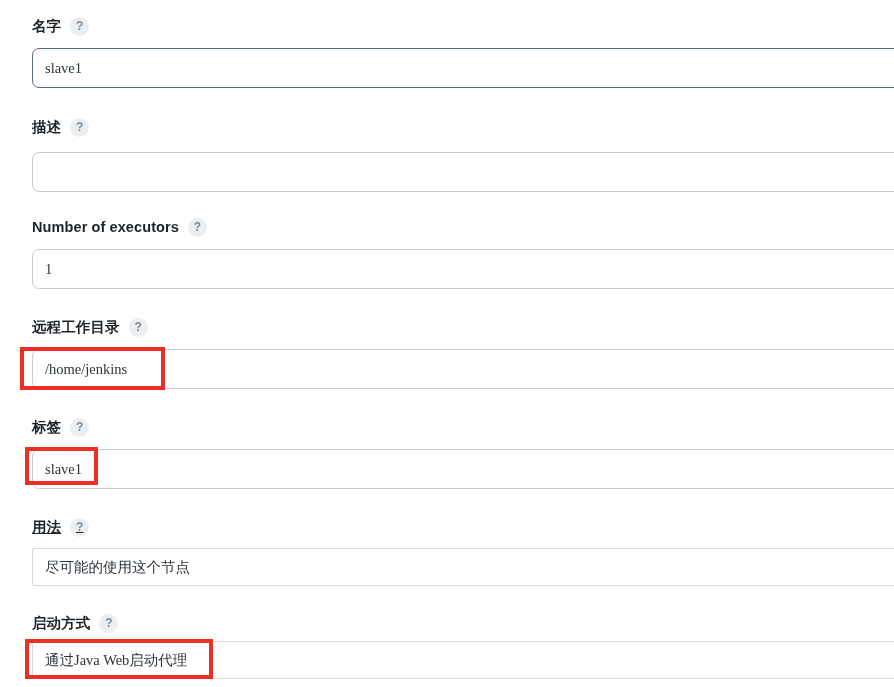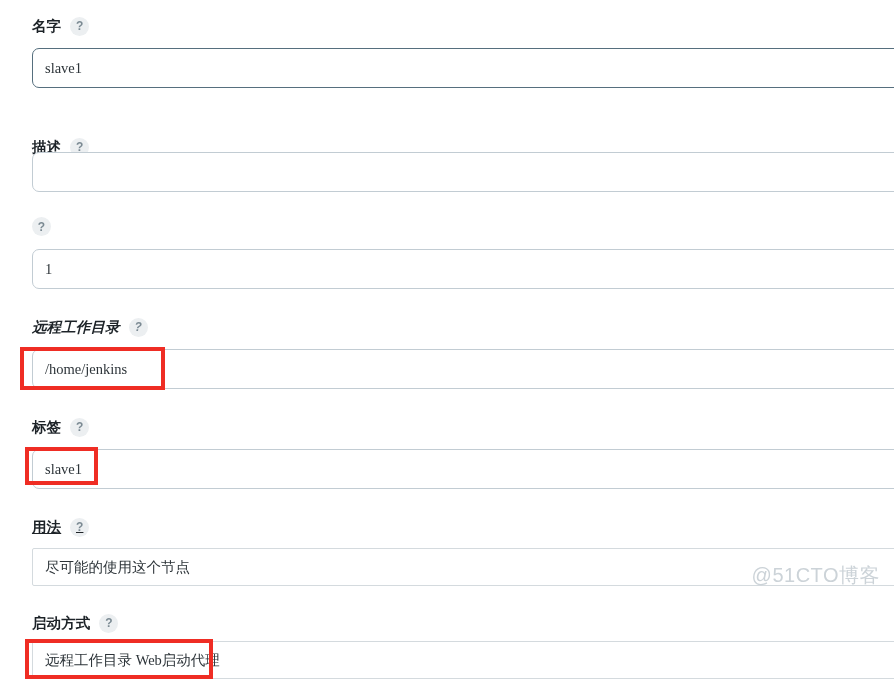--- a/index.html
+++ b/index.html
@@ -122,40 +122,41 @@
   <div class="field" style="top:16px;">
     <div class="field-label">
       <span>名字</span>
       <span class="help-icon">?</span>
     </div>
   </div>
   <div class="control text-input focused" style="top:48px;">
     <span class="value">slave1</span>
   </div>
 
-  <div class="field" style="top:117px;margin-top:20px;">
+  <div class="field" style="top:117px;">
     <div class="field-label">
       <span>描述</span>
       <span class="help-icon">?</span>
     </div>
   </div>
   <div class="control text-input" style="top:152px;">
     <span class="value"></span>
   </div>
 
   <div class="field" style="top:217px;">
     <div class="field-label">
+      <span>Number of executors</span>
       <span class="help-icon">?</span>
     </div>
   </div>
   <div class="control text-input" style="top:249px;">
     <span class="value numeric">1</span>
   </div>
 
-  <div class="field" style="top:317px;font-style:italic;">
+  <div class="field" style="top:317px;">
     <div class="field-label">
       <span>远程工作目录</span>
       <span class="help-icon">?</span>
     </div>
   </div>
   <div class="control text-input" style="top:349px;">
     <span class="value">/home/jenkins</span>
   </div>
   <div class="annotation" style="left:20px; top:347px; width:145px; height:43px;"></div>
 
@@ -180,19 +181,18 @@
     <span class="value">尽可能的使用这个节点</span>
   </div>
 
   <div class="field" style="top:613px;text-align:center;">
     <div class="field-label">
       <span>启动方式</span>
       <span class="help-icon">?</span>
     </div>
   </div>
   <div class="control select-input" style="top:641px;">
-    <span class="value">远程工作目录 Web启动代理</span>
+    <span class="value">通过Java Web启动代理</span>
   </div>
   <div class="annotation" style="left:25px; top:639px; width:188px; height:40px;"></div>
 
-  <div class="watermark">@51CTO博客</div>
 
 </div>
 
 </body></html>

